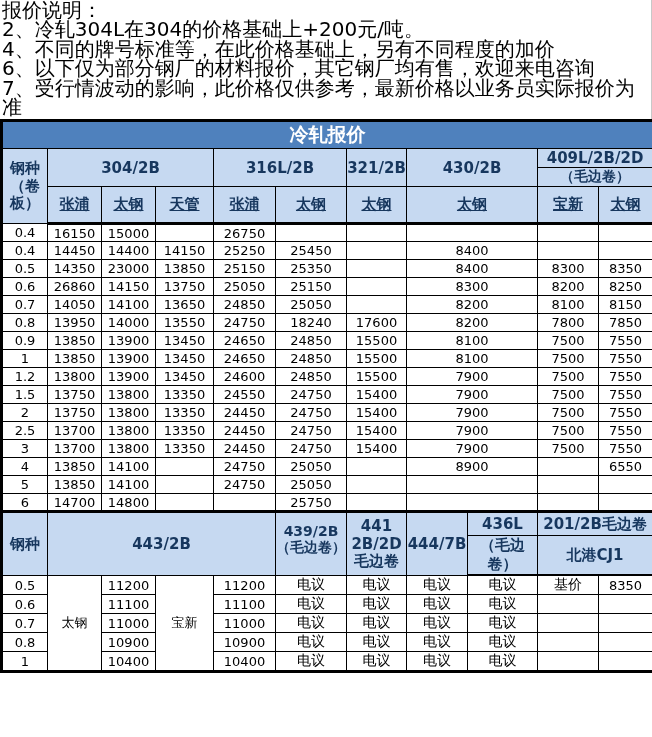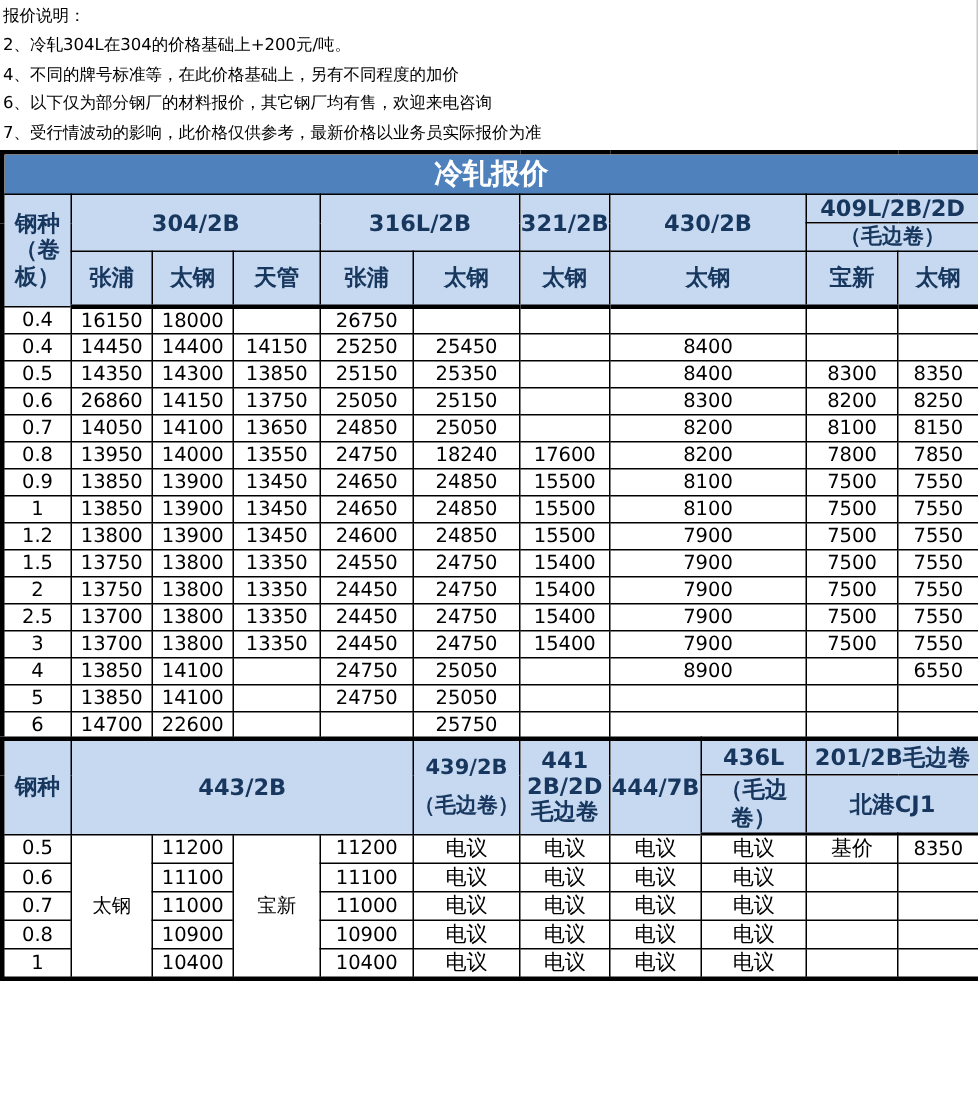--- a/index.html
+++ b/index.html
@@ -14,21 +14,21 @@
   body{
     width:652px;
     background:#ffffff;
     color:#000000;
     font-family:"DejaVu Sans", sans-serif;
   }
   
   .notes{
     width:652px;
     padding:1px 2px 2px 2px;
-    font-size:11px;
+    font-size:20px;
     line-height:19.4px;
     border-right:1px solid #c8c8c8;
   }
   .note-line{white-space:normal;}
   
   table.price{
     width:652px;
     border-collapse:collapse;
     table-layout:fixed;
     border:3px solid var(--grid);
@@ -47,30 +47,30 @@
     font-size:19px;
     height:28px;
   }
   th.hdr{
     background:var(--header-bg);
     color:var(--header-fg);
     font-weight:bold;
   }
   tr.hrow1 th{height:17px;font-size:15px;}
   tr.hrow2 th{height:17px;font-size:14px;}
-  tr.hrow3 th{height:37px;font-size:15px;border-bottom:3px solid var(--grid);}
+  tr.hrow3 th{height:37px;font-size:15px;border-bottom:3px solid var(--grid);text-decoration:underline;}
   th.corner{font-size:14px;line-height:1.18;padding:0 5px;}
   tr.data td{height:18px;font-size:13px;}
   tr.bhrowA th, tr.bhrowB th{height:24px;font-size:15px;}
   tr.bhrowA{border-top:3px solid var(--grid);}
   tr.bhrowA th, tr.bhrowB th{border-bottom-color:var(--grid);}
   tr.bhrowB th{border-bottom:2px solid var(--grid);}
   th.cell441{white-space:pre-line;font-size:14px;line-height:1.15;}
   .stack{
-    display:flex;flex-direction:column;justify-content:space-between;
+    display:flex;flex-direction:column;justify-content:flex-start;
     height:46px;padding:2px 0;
   }
   .stack span{font-size:14px;}
   tr.bdata td{height:16px;font-size:13px;}
   tr.bdata td.cn{font-size:14px;}
   td.mill{font-size:15px;}
 </style>
 </head>
 <body>
 
@@ -126,21 +126,21 @@
       <th class="hdr" colspan="2">太钢</th>
       <th class="hdr">宝新</th>
       <th class="hdr">太钢</th>
     </tr>
 
     </tbody>
       <tbody id="top-rows">
         <tr class="data">
           <td>0.4</td>
           <td colspan="1">16150</td>
-          <td colspan="1">18000</td>
+          <td colspan="1">15000</td>
           <td colspan="1"></td>
           <td colspan="1">26750</td>
           <td colspan="1"></td>
           <td colspan="1"></td>
           <td colspan="2"></td>
           <td colspan="1"></td>
           <td colspan="1"></td>
         </tr>
         <tr class="data">
           <td>0.4</td>
@@ -150,21 +150,21 @@
           <td colspan="1">25250</td>
           <td colspan="1">25450</td>
           <td colspan="1"></td>
           <td colspan="2">8400</td>
           <td colspan="1"></td>
           <td colspan="1"></td>
         </tr>
         <tr class="data">
           <td>0.5</td>
           <td colspan="1">14350</td>
-          <td colspan="1">14300</td>
+          <td colspan="1">23000</td>
           <td colspan="1">13850</td>
           <td colspan="1">25150</td>
           <td colspan="1">25350</td>
           <td colspan="1"></td>
           <td colspan="2">8400</td>
           <td colspan="1">8300</td>
           <td colspan="1">8350</td>
         </tr>
         <tr class="data">
           <td>0.6</td>
@@ -306,21 +306,21 @@
           <td colspan="1">24750</td>
           <td colspan="1">25050</td>
           <td colspan="1"></td>
           <td colspan="2"></td>
           <td colspan="1"></td>
           <td colspan="1"></td>
         </tr>
         <tr class="data">
           <td>6</td>
           <td colspan="1">14700</td>
-          <td colspan="1">22600</td>
+          <td colspan="1">14800</td>
           <td colspan="1"></td>
           <td colspan="1"></td>
           <td colspan="1">25750</td>
           <td colspan="1"></td>
           <td colspan="2"></td>
           <td colspan="1"></td>
           <td colspan="1"></td>
         </tr>
       </tbody>
 

